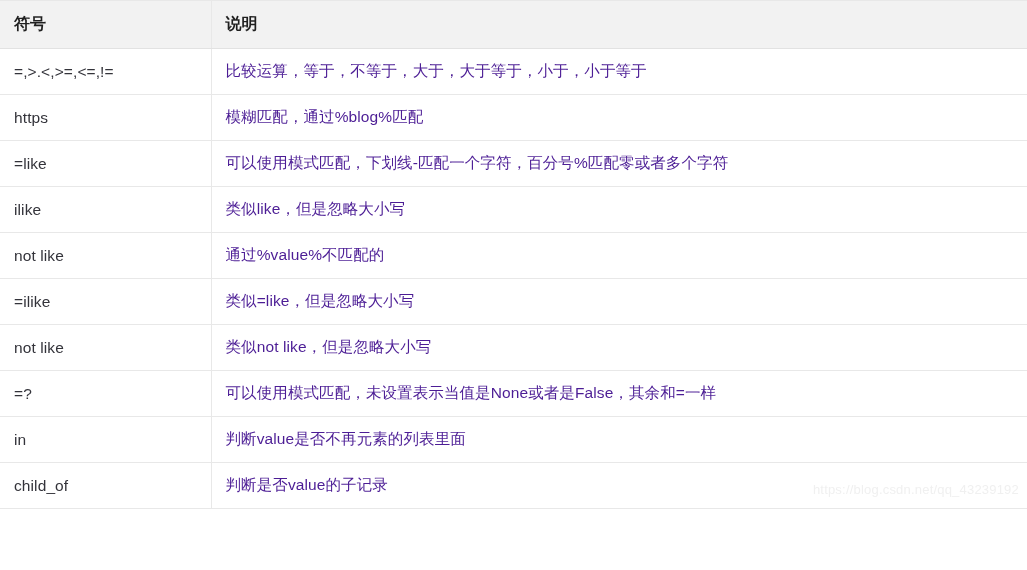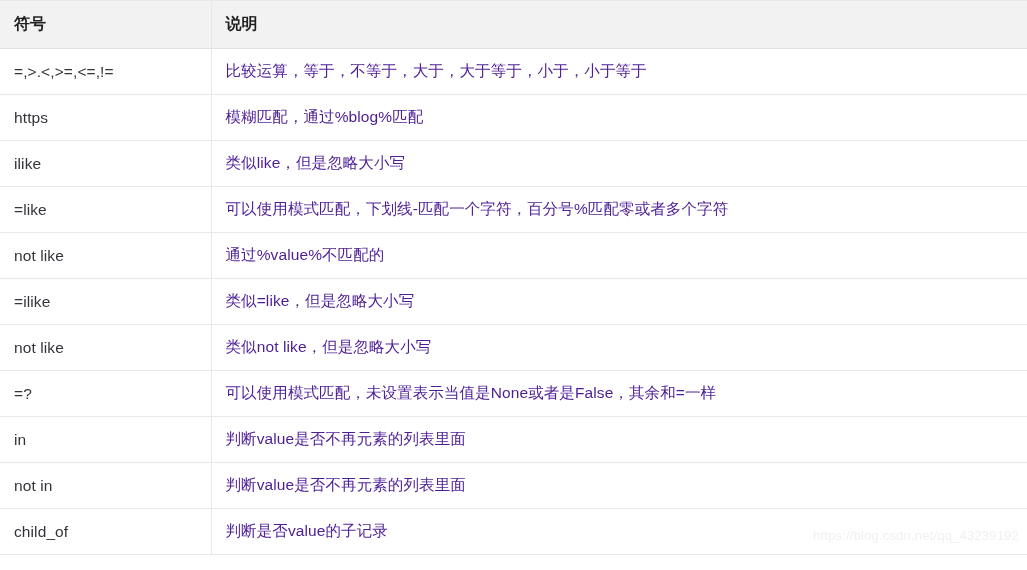--- a/index.html
+++ b/index.html
@@ -101,26 +101,26 @@
     <tbody id="table-body">
         <tr>
           <td class="symbol-cell">=,&gt;.&lt;,&gt;=,&lt;=,!=</td>
           <td class="desc-cell">比较运算，等于，不等于，大于，大于等于，小于，小于等于</td>
         </tr>
         <tr>
           <td class="symbol-cell">https</td>
           <td class="desc-cell">模糊匹配，通过%blog%匹配</td>
         </tr>
         <tr>
+          <td class="symbol-cell">=like</td>
+          <td class="desc-cell">可以使用模式匹配，下划线-匹配一个字符，百分号%匹配零或者多个字符</td>
+        </tr>
+        <tr>
           <td class="symbol-cell">ilike</td>
           <td class="desc-cell">类似like，但是忽略大小写</td>
-        </tr>
-        <tr>
-          <td class="symbol-cell">=like</td>
-          <td class="desc-cell">可以使用模式匹配，下划线-匹配一个字符，百分号%匹配零或者多个字符</td>
         </tr>
         <tr>
           <td class="symbol-cell">not like</td>
           <td class="desc-cell">通过%value%不匹配的</td>
         </tr>
         <tr>
           <td class="symbol-cell">=ilike</td>
           <td class="desc-cell">类似=like，但是忽略大小写</td>
         </tr>
         <tr>
@@ -129,24 +129,20 @@
         </tr>
         <tr>
           <td class="symbol-cell">=?</td>
           <td class="desc-cell">可以使用模式匹配，未设置表示当值是None或者是False，其余和=一样</td>
         </tr>
         <tr>
           <td class="symbol-cell">in</td>
           <td class="desc-cell">判断value是否不再元素的列表里面</td>
         </tr>
         <tr>
-          <td class="symbol-cell">not in</td>
-          <td class="desc-cell">判断value是否不再元素的列表里面</td>
-        </tr>
-        <tr>
           <td class="symbol-cell">child_of</td>
           <td class="desc-cell">判断是否value的子记录</td>
         </tr>
       </tbody>
   </table>
 
   <div class="watermark">https://blog.csdn.net/qq_43239192</div>
 </div>
 
 </body></html>

